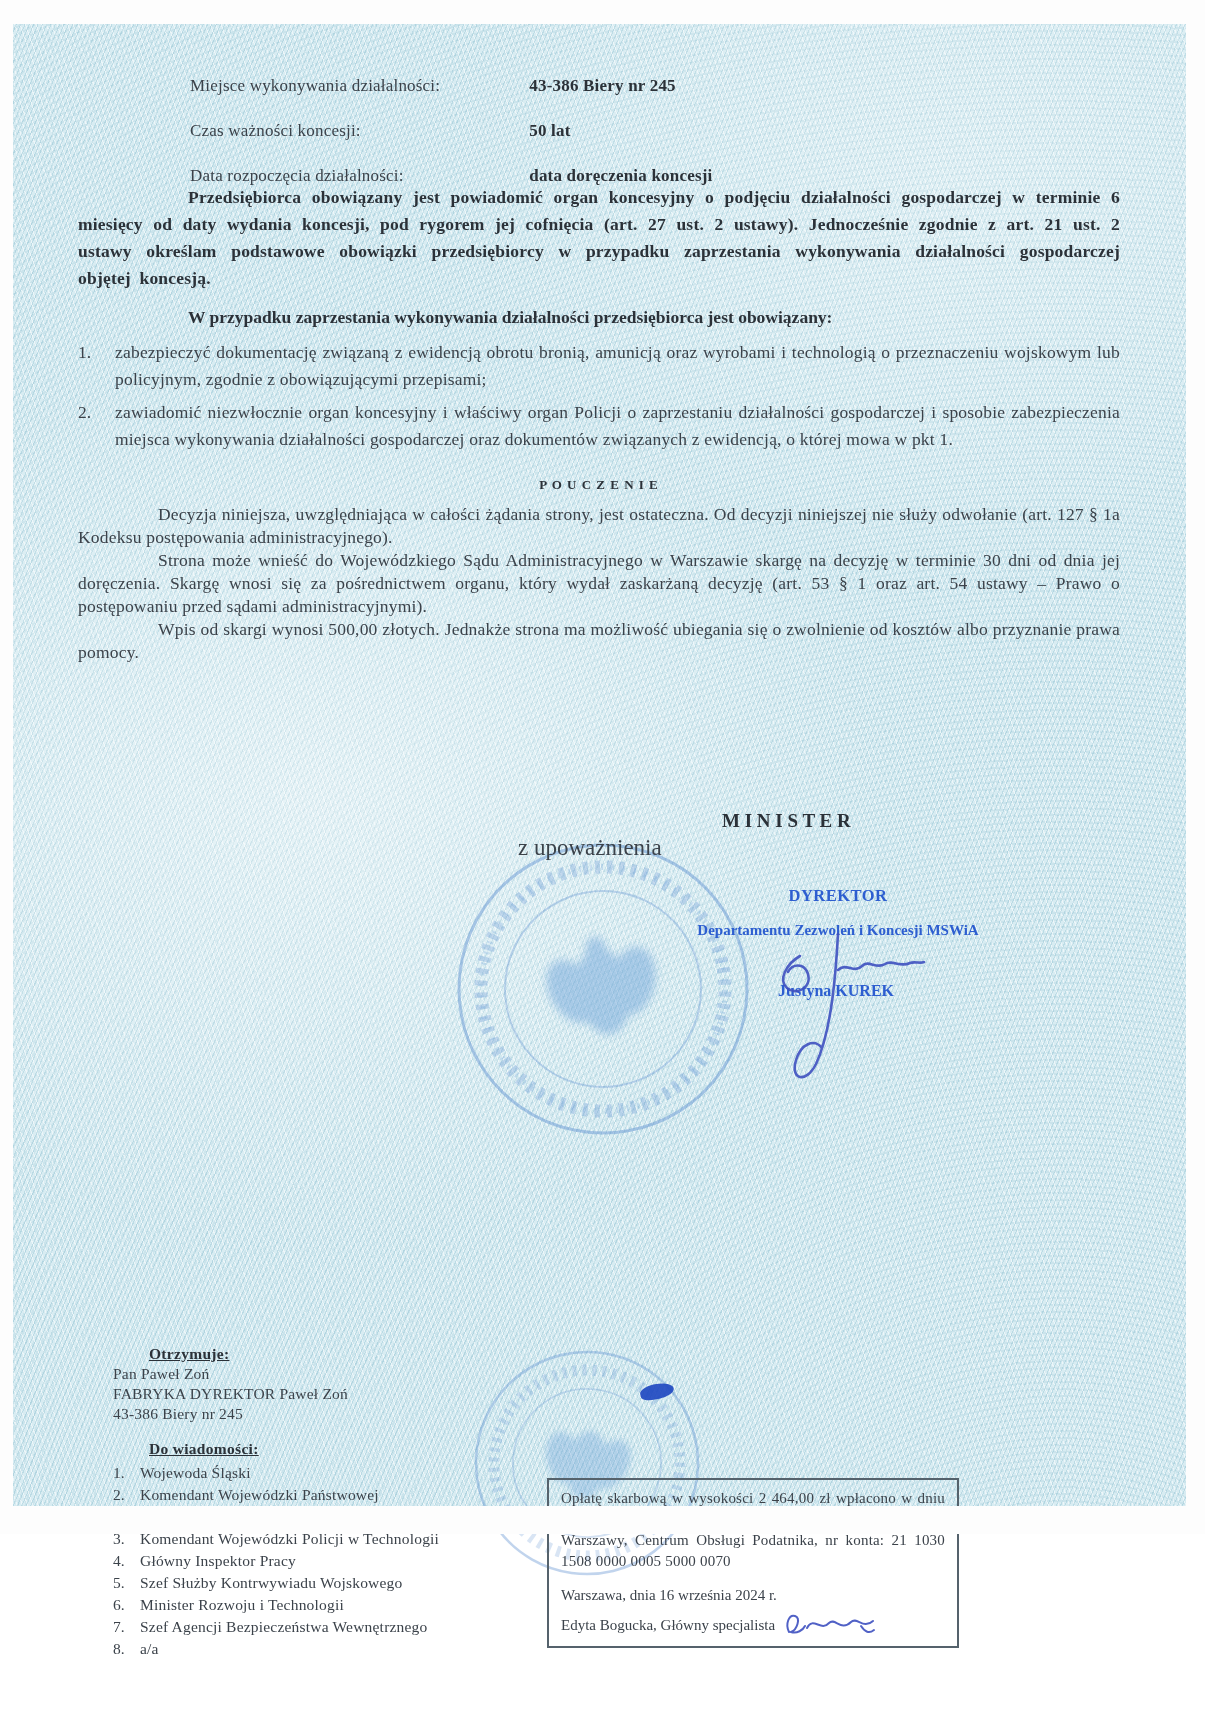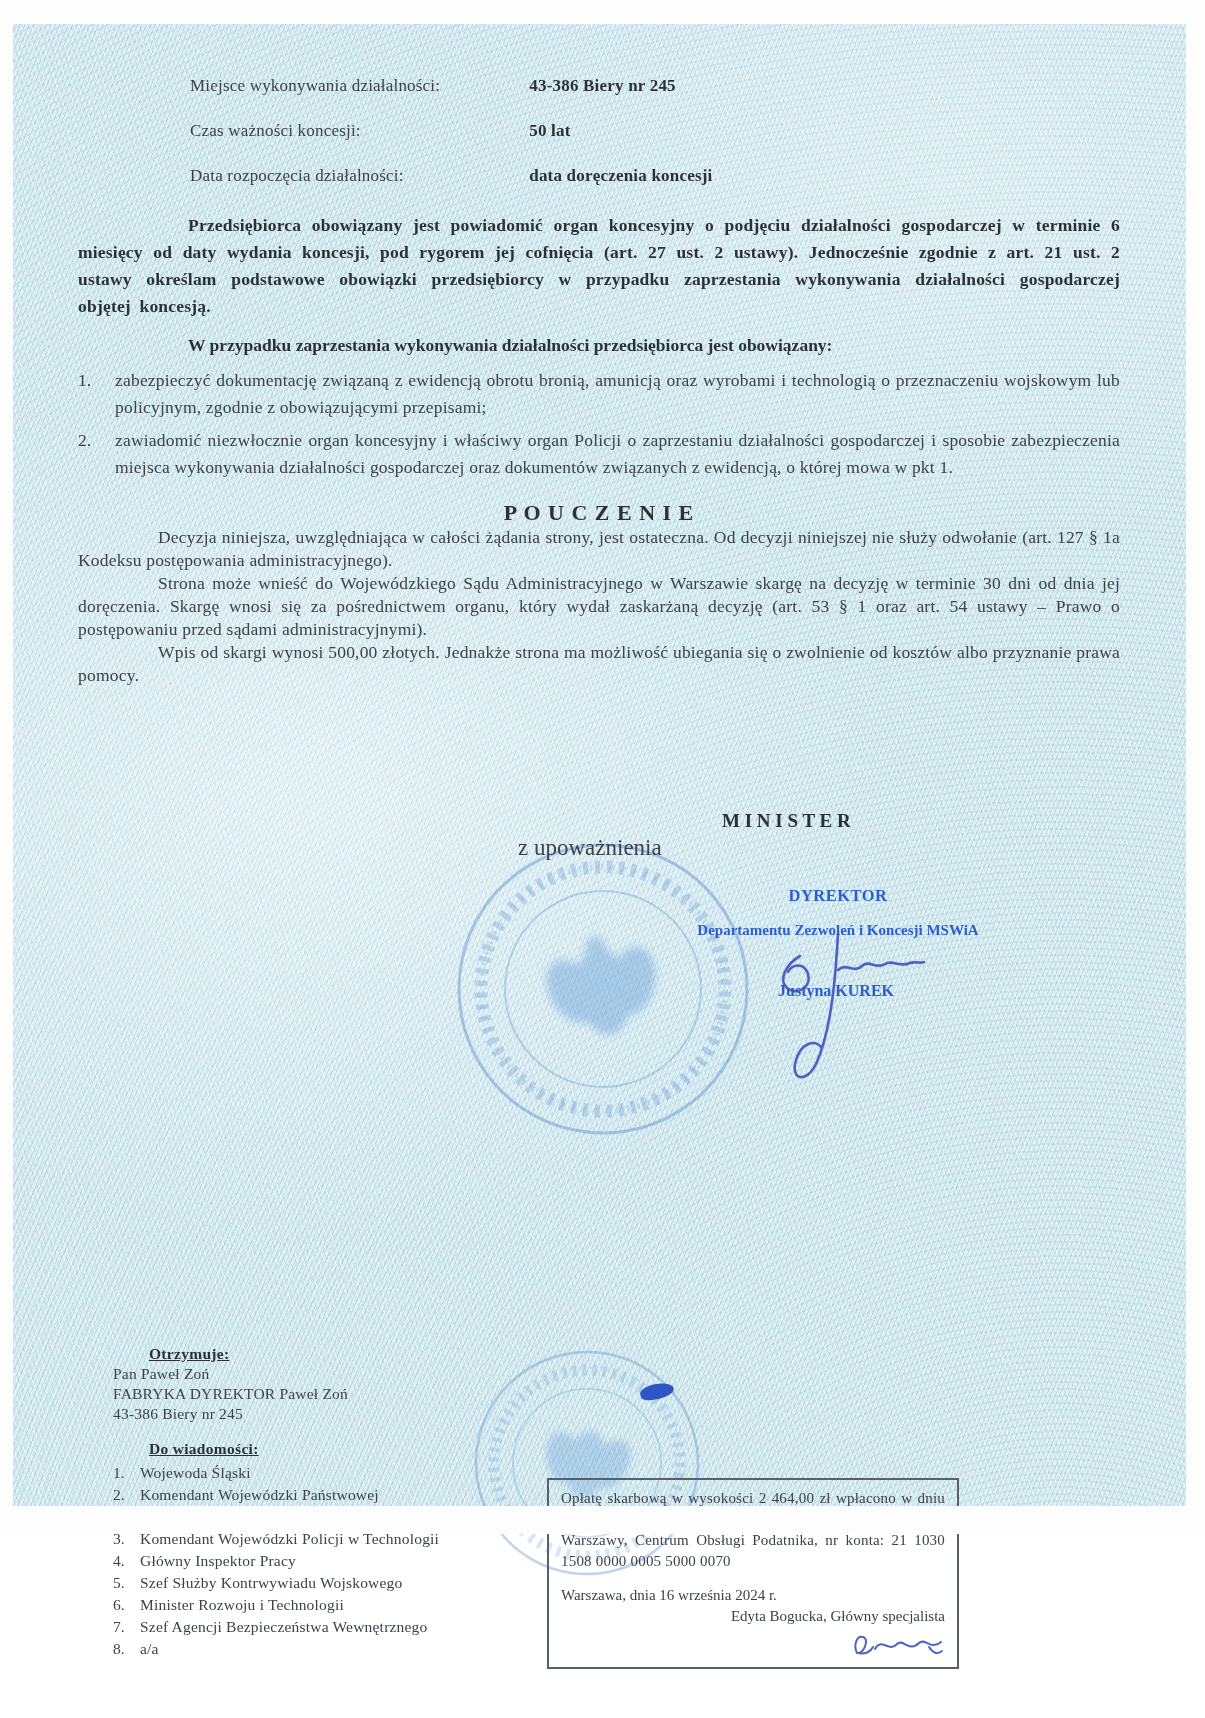--- a/index.html
+++ b/index.html
@@ -28,34 +28,34 @@
     border-right: 19px solid #fdfdfd; border-bottom: 28px solid #fdfdfd;
   }
 
   
   .kv { position: absolute; left: 190px; top: 72px; font-size: 17px; }
   .kv-row { margin-bottom: 18px; line-height: 27px; }
   .kv-label { display: inline-block; width: 335px; letter-spacing: 0.2px; }
   .kv-value { font-weight: bold; color: #2b3138; letter-spacing: 0.2px; }
 
   
-  .content { position: absolute; left: 78px; top: 212px; width: 1042px; font-size: 17.5px; }
+  .content { position: absolute; left: 78px; top: 184px; width: 1042px; font-size: 17.5px; }
   .para { line-height: 27px; text-align: justify; letter-spacing: 0.2px; }
   .bold-para { font-weight: bold; color: #2b3138; text-indent: 110px; word-spacing: 4px; }
   .inline-heading { margin-top: 12px; font-weight: bold; color: #2b3138; text-indent: 110px; line-height: 27px; }
   .num-list { margin-top: 8px; }
   .num-item { display: flex; line-height: 27px; }
   .num-item + .num-item { margin-top: 6px; }
   .num-item .num { width: 37px; flex: 0 0 37px; }
   .num-item .txt { flex: 1; text-align: justify; letter-spacing: 0.2px; }
   .kpa { margin-top: 12px; text-indent: 80px; }
   .center-heading { margin-top: 18px; text-align: center; font-weight: bold; color: #2b3138;
-                    font-size: 22px; line-height: 27px; letter-spacing: 1px; }
+                    font-size: 13px; line-height: 27px; letter-spacing: 1px; }
   .pz { line-height: 23px; text-align: justify; text-indent: 80px; letter-spacing: 0.2px; }
-  .pz-first { }
+  .pz-first { margin-top: 5px; }
 
   
   .sig-area { position: absolute; inset: 0; }
   .minister { position: absolute; left: 722px; top: 810px; font-size: 19px; font-weight: bold; color: #2b3138; }
   .on-behalf { position: absolute; left: 518px; top: 835px; font-size: 23px; }
   .director-block { position: absolute; left: 668px; top: 886px; width: 340px; text-align: center;
                     color: #2d5ed0; font-weight: bold; }
   .director-title { font-size: 16.5px; letter-spacing: 0.5px; }
   .director-dept { font-size: 15px; margin-top: 16px; }
   .signer-name { position: absolute; left: 778px; top: 982px; font-size: 16px; font-weight: bold; color: #2d5ed0; }
@@ -74,21 +74,21 @@
   .distribution { position: absolute; left: 113px; top: 1440px; width: 470px; font-size: 15.5px; }
   .dist-list { margin-top: 4px; }
   .dist-item { display: flex; line-height: 22px; }
   .dist-item .num { width: 27px; flex: 0 0 27px; }
   .dist-item .txt { flex: 1; white-space: pre-line; letter-spacing: 0.2px; }
 
   .fee-box { position: absolute; left: 547px; top: 1478px; width: 412px; min-height: 150px; z-index: 3;
              border: 2px solid #55626c; padding: 8px 12px 10px 12px; font-size: 15px; }
   .fee-text { line-height: 21px; text-align: justify; letter-spacing: 0.2px; }
   .fee-date { margin-top: 13px; line-height: 21px; }
-  .fee-clerk-row { display: flex; align-items: flex-end; line-height: 21px; flex-direction: column; }
+  .fee-clerk-row { display: flex; align-items: flex-end; line-height: 21px; }
   .clerk-signature { margin-left: 6px; margin-bottom: -6px; }
 </style>
 </head>
 <body>
 
 <div class="scan">
   <div class="page">
 
     <div class="kv">
       <div class="kv-row">

